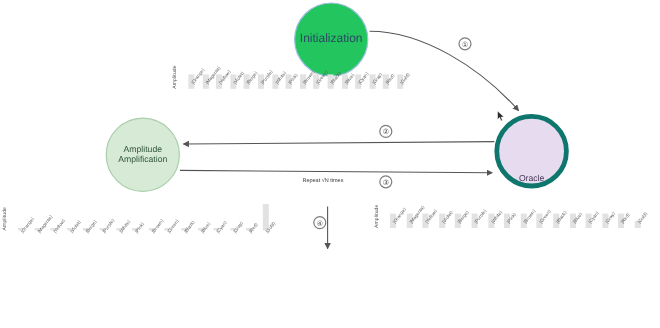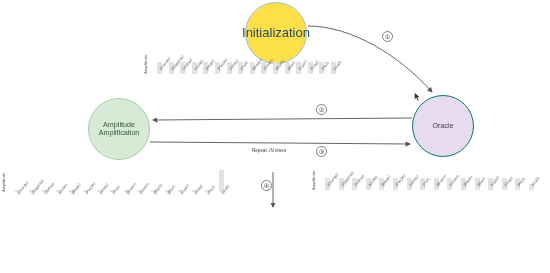--- a/index.html
+++ b/index.html
@@ -19,27 +19,27 @@
     border-radius:50%;
     display:flex;align-items:center;justify-content:center;
     text-align:center;
     line-height:1.12;
     box-sizing:border-box;
   }
   .node span{display:block;}
 
   #node-init{
     left:245px;top:2px;width:62px;height:62px;
-    background:#fde047;border:1px solid #9dc0e0;
-    font-size:13px;color:#2b4a63;
+    background:#22c55e;border:1px solid #9dc0e0;
+    font-size:10px;color:#2b4a63;
   }
   #node-oracle{
     left:412px;top:95px;width:62px;height:62px;
-    background:#e6dbef;border:1px solid #0f766e;
-    font-size:7.2px;color:#4a3a5c;
+    background:#e6dbef;border:4px solid #0f766e;
+    font-size:7.2px;color:#4a3a5c;align-items:flex-end;
   }
   #node-amp{
     left:88px;top:98px;width:62px;height:62px;
     background:#d6ead6;border:1px solid #a9ceaa;
     font-size:7.2px;color:#31543a;
   }
   #node-meas{
     left:243px;top:211px;width:60px;height:60px;
     background:#f7cfcb;border:1px solid #e0a7a3;
     font-size:7.2px;color:#6b3a37;

